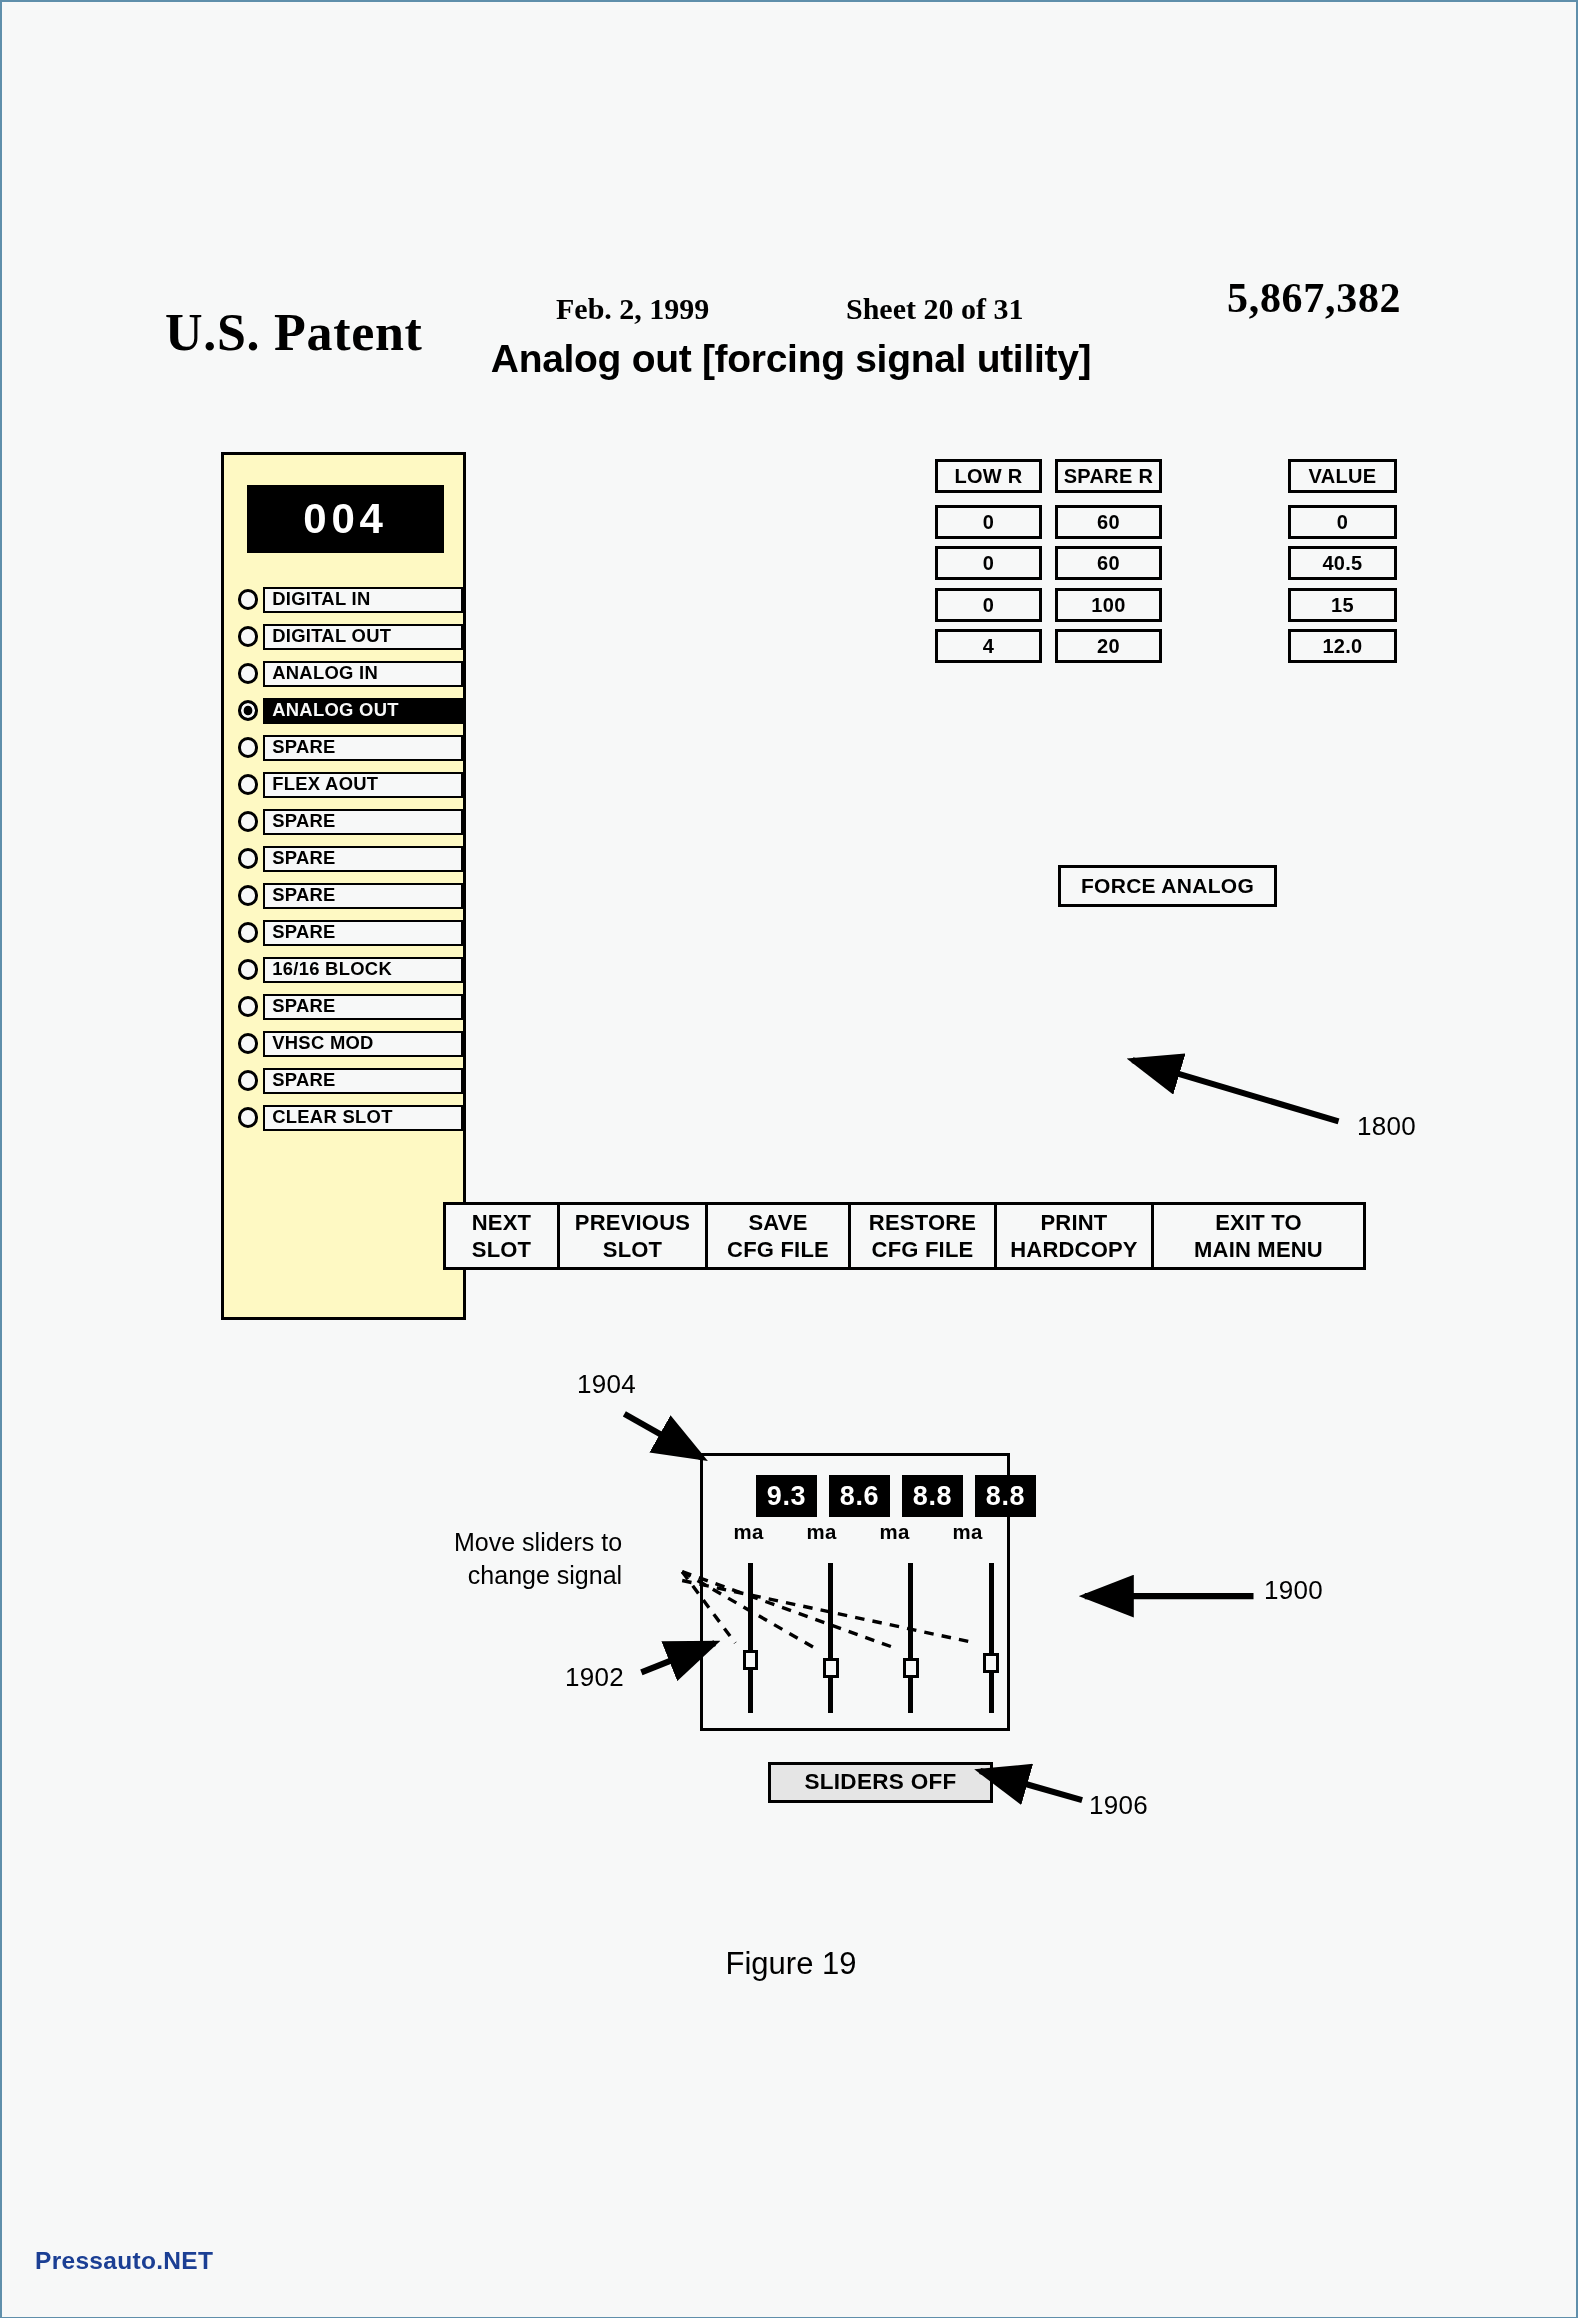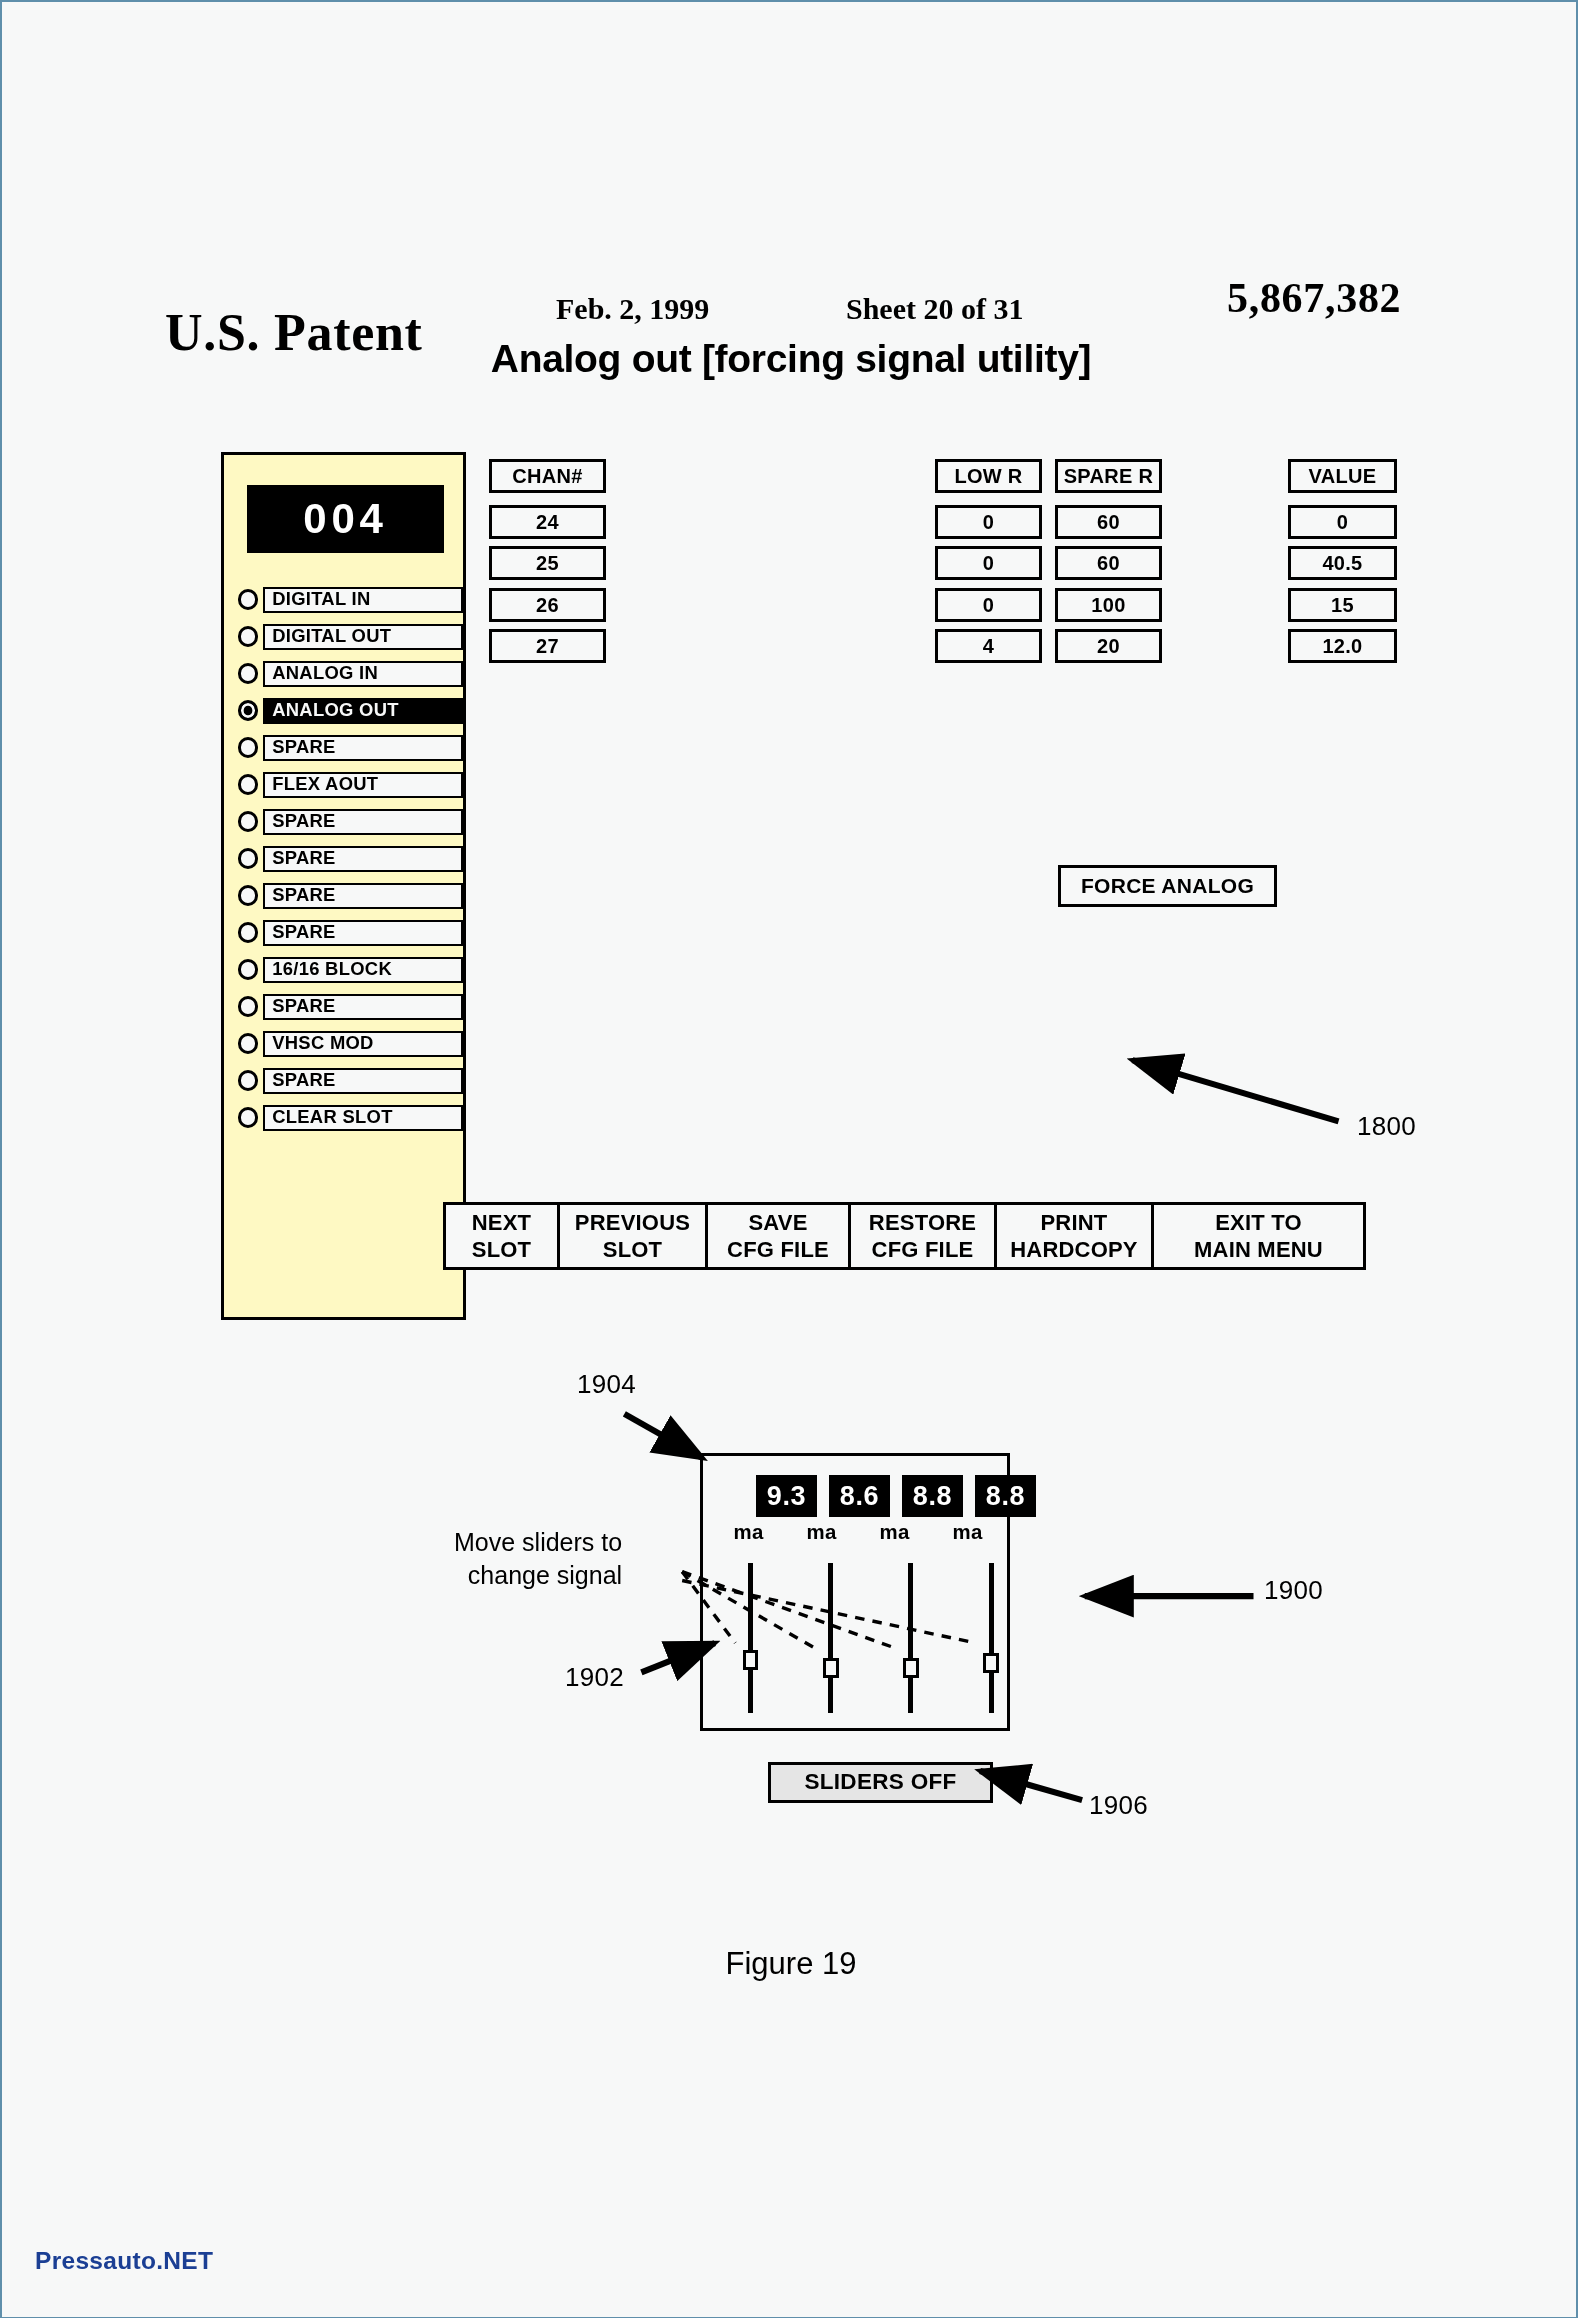--- a/index.html
+++ b/index.html
@@ -404,27 +404,20 @@
           <div class="radio"></div>
           <div class="slot-label">SPARE</div>
         </div>
         <div class="slot-row">
           <div class="radio"></div>
           <div class="slot-label">CLEAR SLOT</div>
         </div>
       </div>
   </div>
 
-  <div class="col col-chan" id="col-0">
-      <div class="cell" style="margin-bottom: 11.6px;">CHAN#</div>
-      <div class="cell">24</div>
-      <div class="cell">25</div>
-      <div class="cell">26</div>
-      <div class="cell">27</div>
-    </div>
   <div class="col col-lowr" id="col-1">
       <div class="cell" style="margin-bottom: 11.6px;">LOW R</div>
       <div class="cell">0</div>
       <div class="cell">0</div>
       <div class="cell">0</div>
       <div class="cell">4</div>
     </div>
   <div class="col col-highr" id="col-2">
       <div class="cell" style="margin-bottom: 11.6px;">SPARE R</div>
       <div class="cell">60</div>

